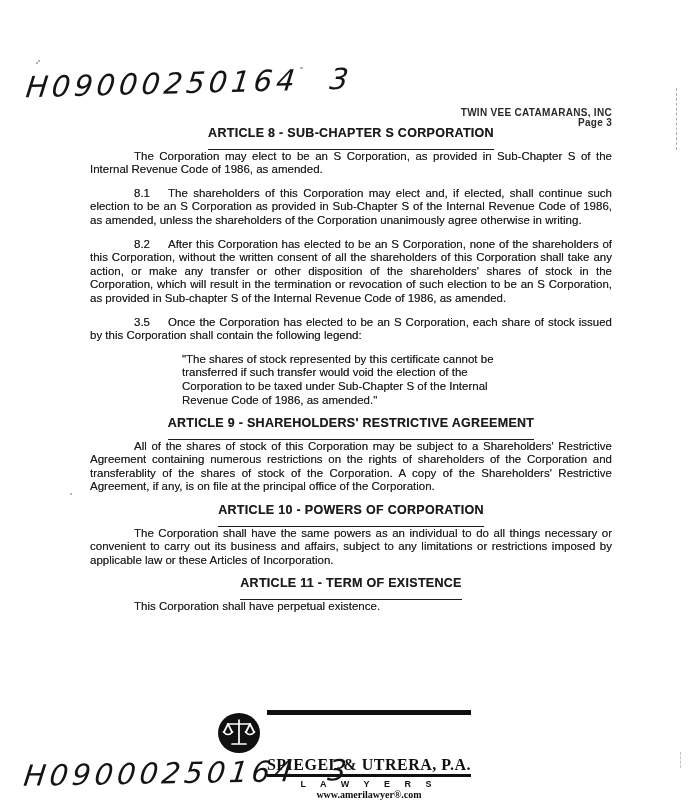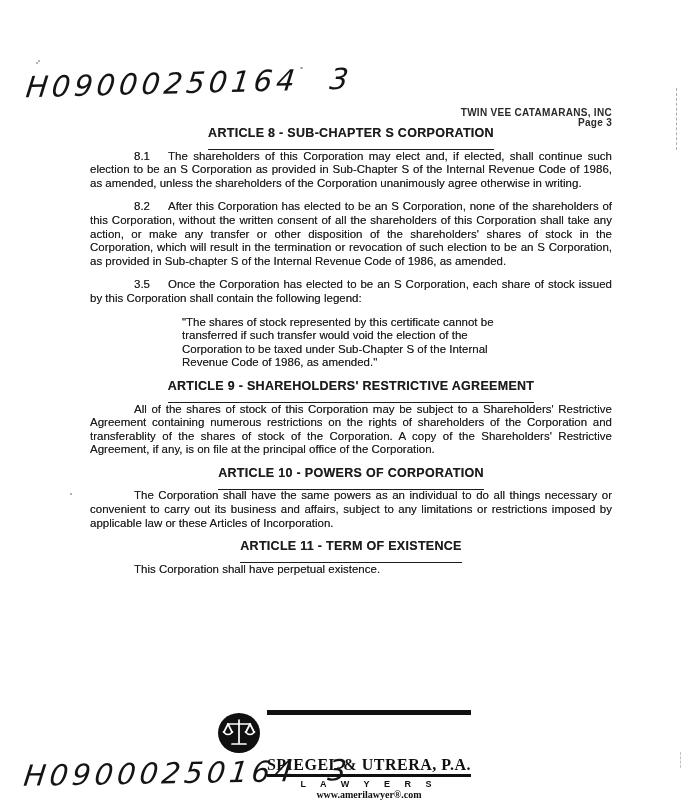--- a/index.html
+++ b/index.html
@@ -162,20 +162,21 @@
   <div class="header-right">
     <div>TWIN VEE CATAMARANS, INC</div>
     <div>Page 3</div>
   </div>
 
   <div class="content">
 
     <h2 class="art-title">
       <span>ARTICLE 8 - SUB-CHAPTER S CORPORATION</span>
     </h2>
+    <p>The Corporation may elect to be an S Corporation, as provided in Sub-Chapter S of the Internal Revenue Code of 1986, as amended.</p>
     <p>
       <span class="num">8.1</span><span>The shareholders of this Corporation may elect and, if elected, shall continue such election to be an S Corporation as provided in Sub-Chapter S of the Internal Revenue Code of 1986, as amended, unless the shareholders of the Corporation unanimously agree otherwise in writing.</span>
     </p>
     <p>
       <span class="num">8.2</span><span>After this Corporation has elected to be an S Corporation, none of the shareholders of this Corporation, without the written consent of all the shareholders of this Corporation shall take any action, or make any transfer or other disposition of the shareholders' shares of stock in the Corporation, which will result in the termination or revocation of such election to be an S Corporation, as provided in Sub-chapter S of the Internal Revenue Code of 1986, as amended.</span>
     </p>
     <p>
       <span class="num">3.5</span><span>Once the Corporation has elected to be an S Corporation, each share of stock issued by this Corporation shall contain the following legend:</span>
     </p>
     <p class="legend">"The shares of stock represented by this certificate cannot be transferred if such transfer would void the election of the Corporation to be taxed under Sub-Chapter S of the Internal Revenue Code of 1986, as amended."</p>

